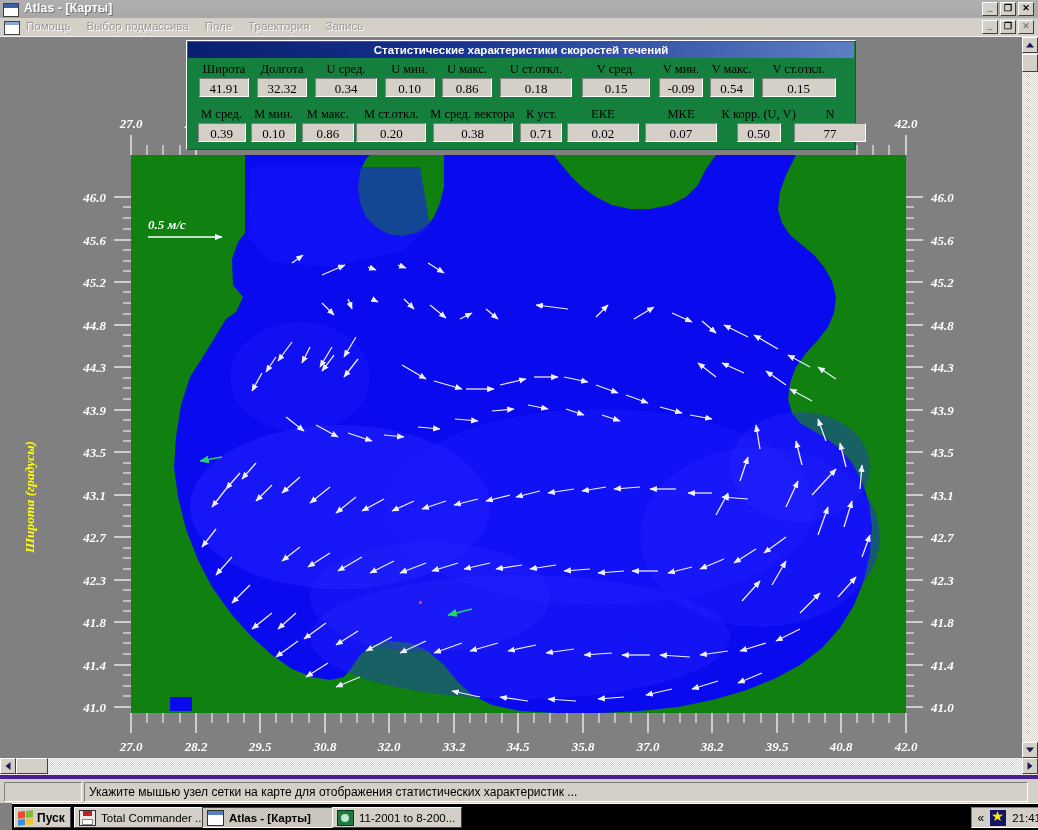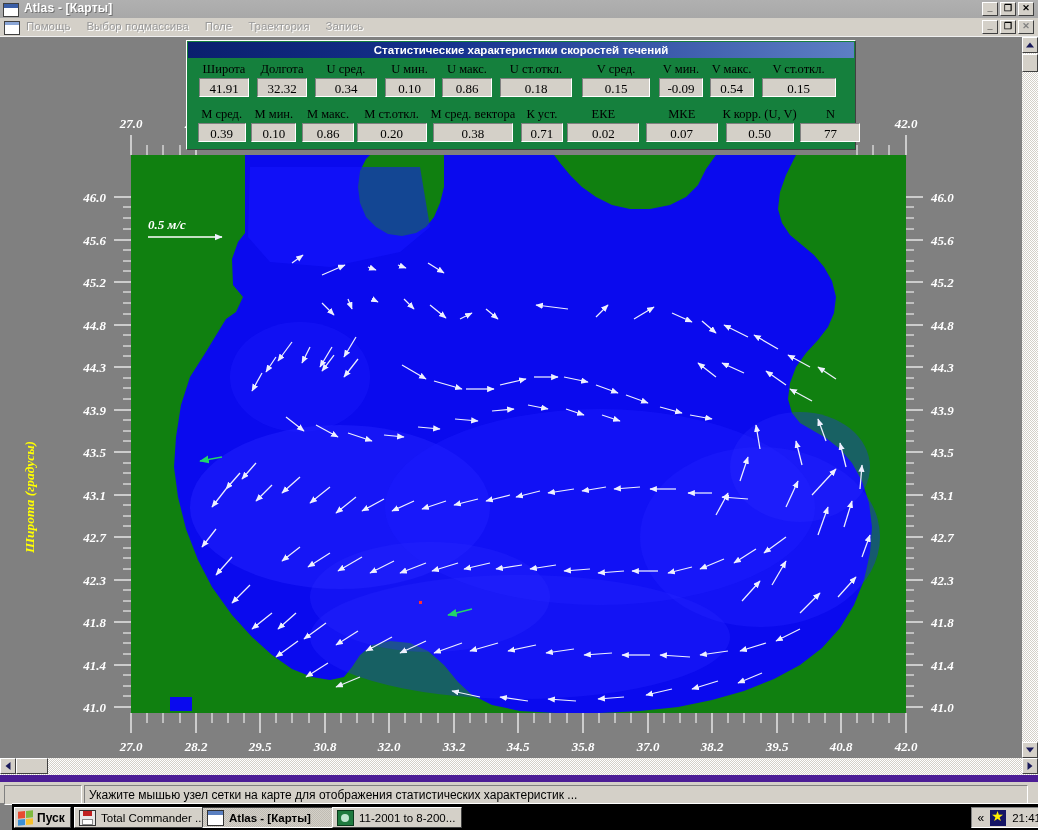--- a/index.html
+++ b/index.html
@@ -187,21 +187,21 @@
   .legend-text {
     font-family: "Liberation Serif", serif;
     font-style: italic; font-weight: bold;
     font-size: 13px; fill: #ffffff;
   }
 
   
   .statusbar {
     position: absolute; left: 0; top: 775px; width: 1038px; height: 28px;
     background: #d4d0c8;
-    border-top: 7px solid #4c1d95;
+    border-top: 4px solid #4c1d95;
     box-sizing: border-box;
   }
   .sb-pane {
     position: absolute; top: 3px; height: 20px;
     background: #d4d0c8;
     border-top: 1px solid #808080; border-left: 1px solid #808080;
     border-right: 1px solid #ffffff; border-bottom: 1px solid #ffffff;
     box-sizing: border-box;
     font-size: 12px; color: #000000;
     line-height: 18px; padding-left: 4px;
@@ -844,25 +844,25 @@
         <div class="stat-cell" style="width:77px">
           <div class="stat-label">ЕКЕ</div>
           <div class="stat-value" style="width:72px">0.02</div>
           </div>
         <div class="stat-cell" style="width:78px">
           <div class="stat-label">МКЕ</div>
           <div class="stat-value" style="width:72px">0.07</div>
           </div>
         <div class="stat-cell" style="width:76px">
           <div class="stat-label">К корр. (U, V)</div>
-          <div class="stat-value" style="width:68px">0.50</div>
+          <div class="stat-value" style="width:44px">0.50</div>
           </div>
         <div class="stat-cell" style="width:64px">
           <div class="stat-label">N</div>
-          <div class="stat-value" style="width:60px">77</div>
+          <div class="stat-value" style="width:72px">77</div>
           </div>
       </div>
     </div>
   </div>
 
   <div class="vscroll">
     <div class="sb-btn" style="top:0;">
         <span class="arrow-up"></span>
       </div>
     <div class="sb-thumb" style="top:17px;"></div>

